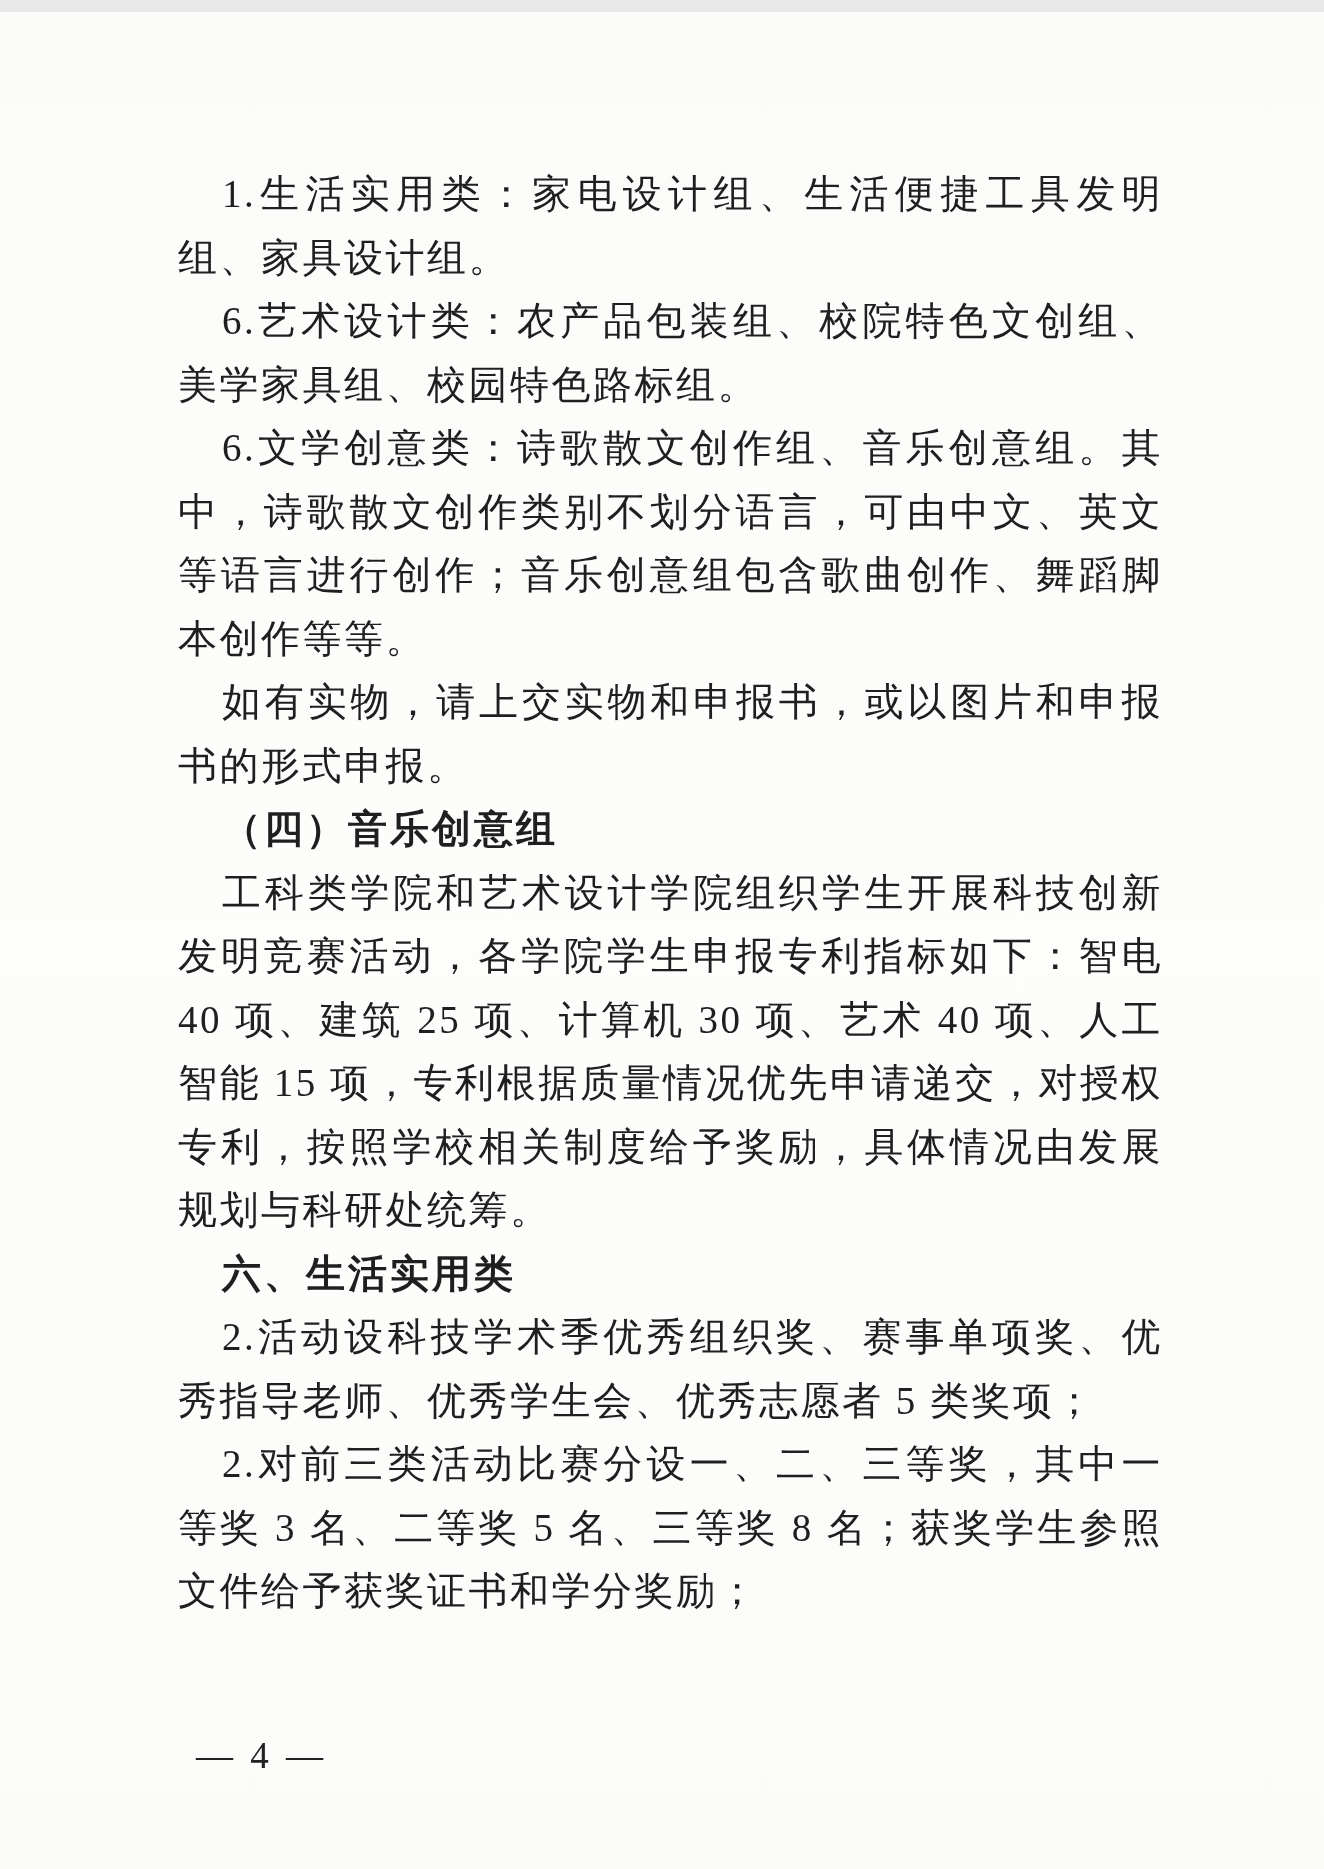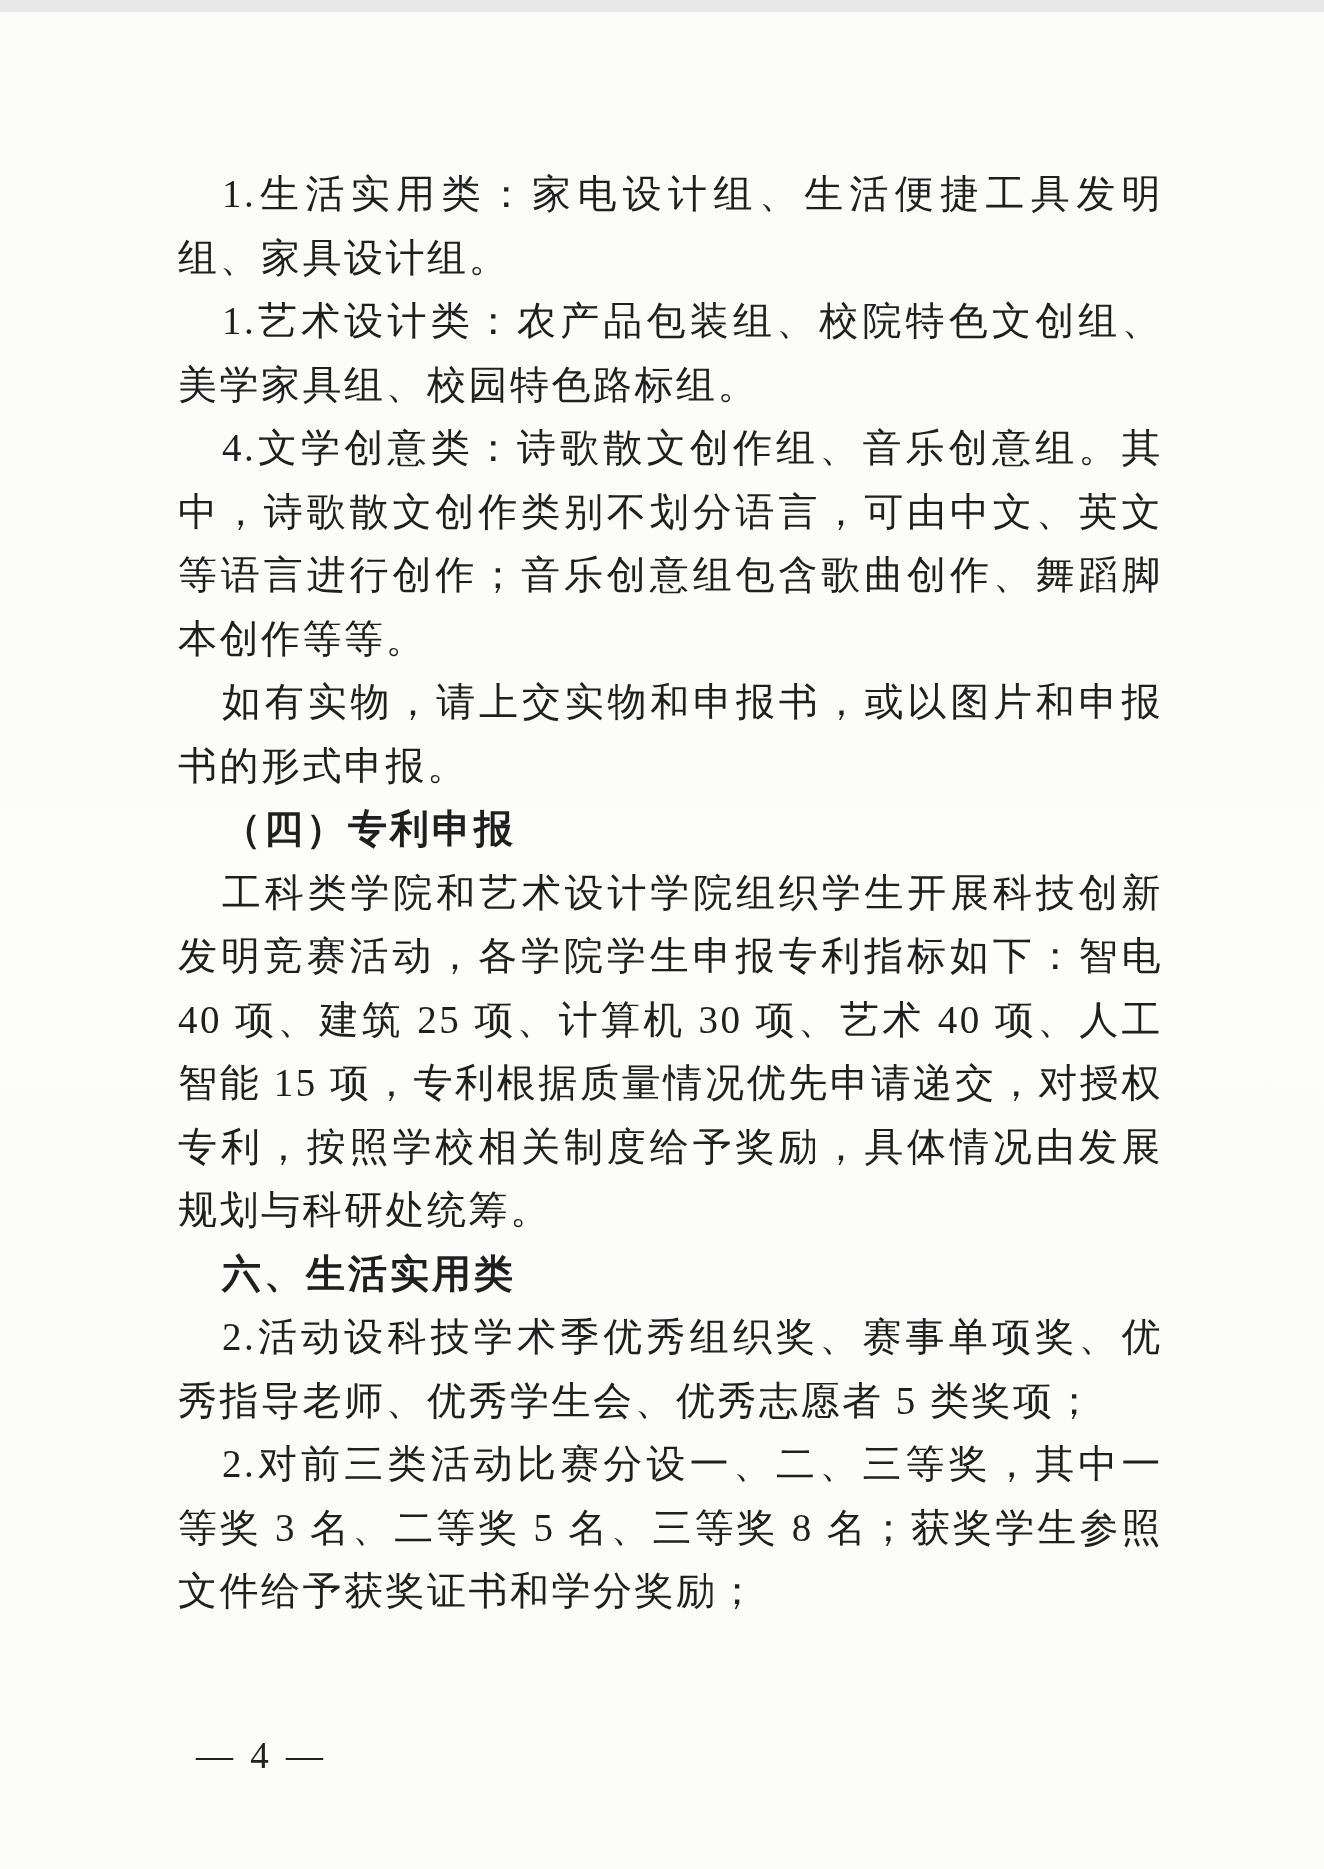--- a/index.html
+++ b/index.html
@@ -48,24 +48,24 @@
     font-family: "Liberation Serif", "DejaVu Serif", serif;
   }
 </style>
 </head>
 <body>
 
 <div class="page">
 
   <div class="doc-text">
     <p>1.生活实用类：家电设计组、生活便捷工具发明组、家具设计组。</p>
-    <p>1.艺术设计类：农产品包装组、校院特色文创组、美学家具组、校园特色路标组。</p>
-    <p>4.文学创意类：诗歌散文创作组、音乐创意组。其中，诗歌散文创作类别不划分语言，可由中文、英文等语言进行创作；音乐创意组包含歌曲创作、舞蹈脚本创作等等。</p>
+    <p>6.艺术设计类：农产品包装组、校院特色文创组、美学家具组、校园特色路标组。</p>
+    <p>6.文学创意类：诗歌散文创作组、音乐创意组。其中，诗歌散文创作类别不划分语言，可由中文、英文等语言进行创作；音乐创意组包含歌曲创作、舞蹈脚本创作等等。</p>
     <p>如有实物，请上交实物和申报书，或以图片和申报书的形式申报。</p>
-    <p class="heading">（四）专利申报</p>
+    <p class="heading">（四）音乐创意组</p>
     <p>工科类学院和艺术设计学院组织学生开展科技创新发明竞赛活动，各学院学生申报专利指标如下：智电 40 项、建筑 25 项、计算机 30 项、艺术 40 项、人工智能 15 项，专利根据质量情况优先申请递交，对授权专利，按照学校相关制度给予奖励，具体情况由发展规划与科研处统筹。</p>
     <p class="heading">六、生活实用类</p>
     <p>2.活动设科技学术季优秀组织奖、赛事单项奖、优秀指导老师、优秀学生会、优秀志愿者 5 类奖项；</p>
     <p>2.对前三类活动比赛分设一、二、三等奖，其中一等奖 3 名、二等奖 5 名、三等奖 8 名；获奖学生参照文件给予获奖证书和学分奖励；</p>
   </div>
 
   <div class="page-footer">— 4 —</div>
 
 </div>
 

